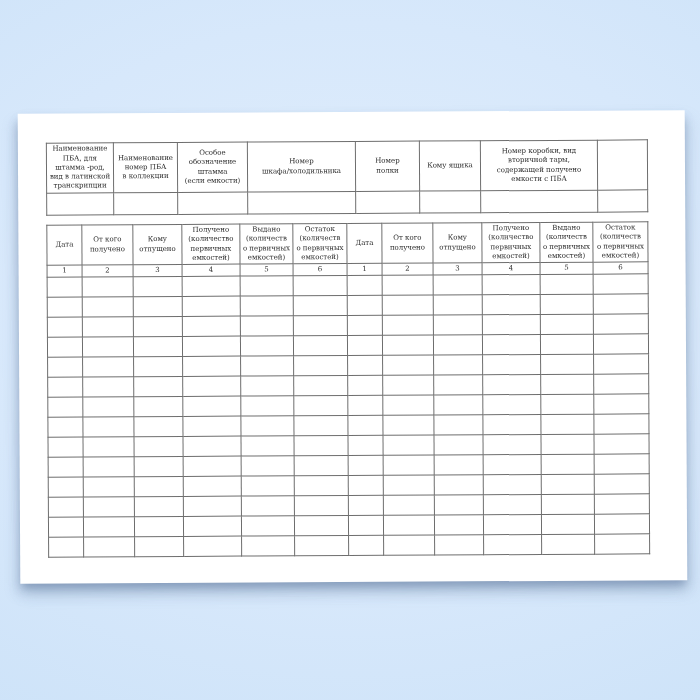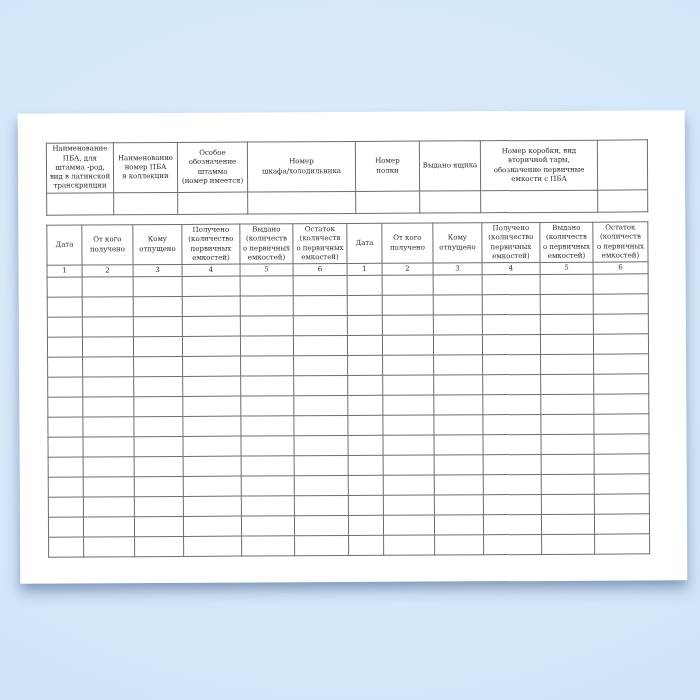--- a/index.html
+++ b/index.html
@@ -60,29 +60,29 @@
 ПБА, для
 штамма -род,
 вид в латинской
 транскрипции</td>
           <td>Наименование
 номер ПБА
 в коллекции</td>
           <td>Особое
 обозначение
 штамма
-(номер имеется)</td>
+(если емкости)</td>
           <td>Номер
 шкафа/холодильника</td>
           <td>Номер
 полки</td>
-          <td>Выдано ящика</td>
+          <td>Кому ящика</td>
           <td>Номер коробки, вид
 вторичной тары,
-обозначение первичные
+содержащей получено
 емкости с ПБА</td>
           <td></td>
         </tr>
         <tr class="blank">
           <td></td>
           <td></td>
           <td></td>
           <td></td>
           <td></td>
           <td></td>

